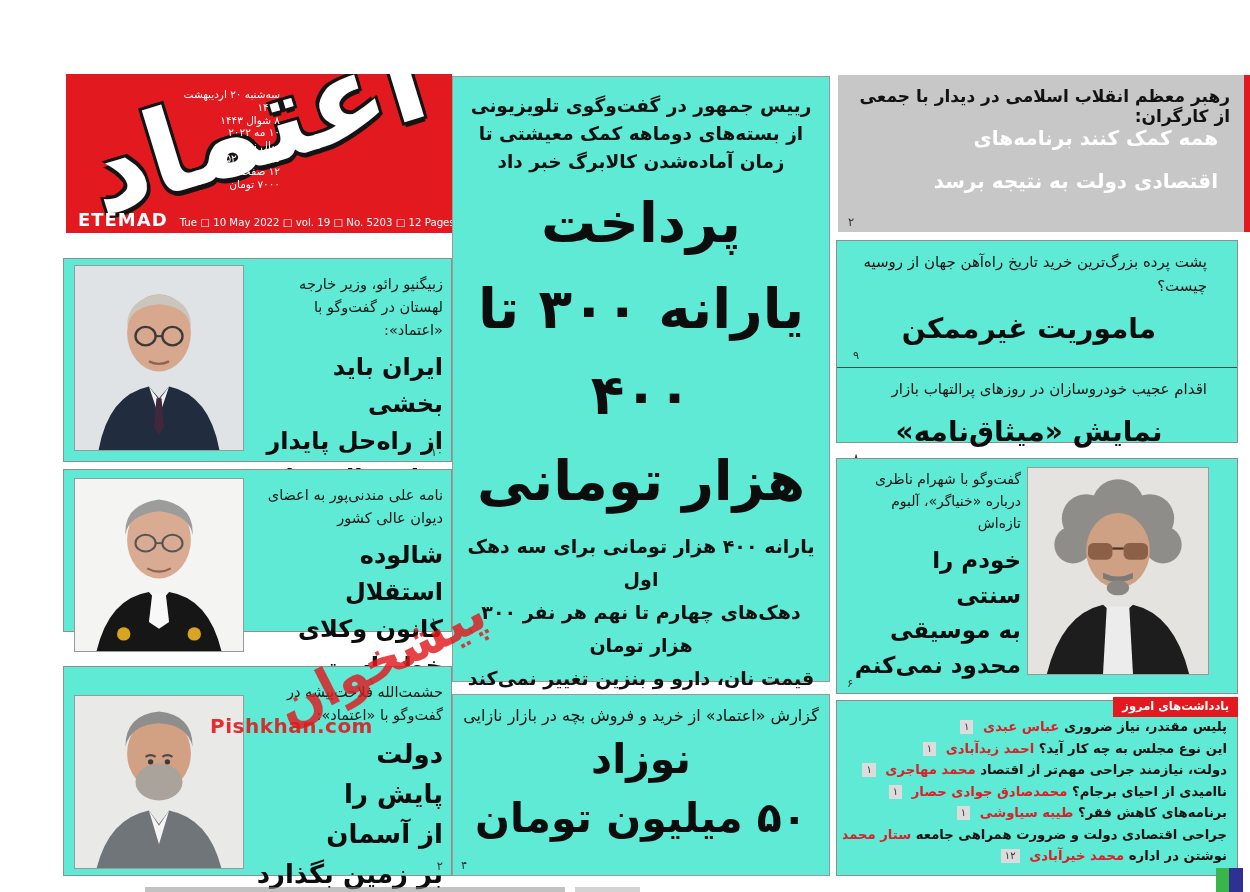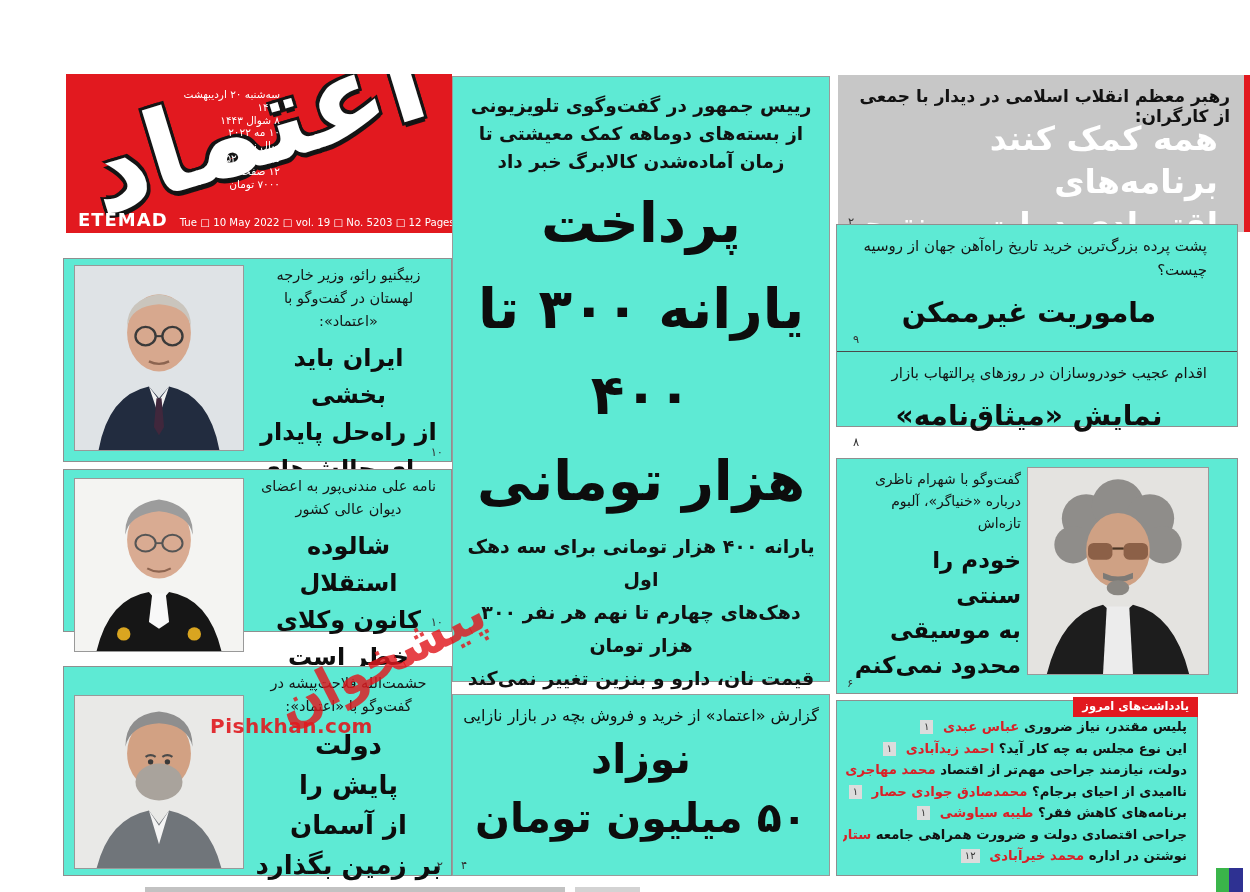--- a/index.html
+++ b/index.html
@@ -16,21 +16,21 @@
            line-height:12.8px;text-align:right;}
   .m-footer{position:absolute;left:12px;right:10px;bottom:4px;z-index:2;color:#fff;direction:ltr;
             display:flex;align-items:baseline;gap:12px;}
   .m-en{font-size:18px;font-weight:bold;letter-spacing:1px;line-height:1;text-align:center;}
   .m-info{font-size:10.2px;white-space:nowrap;}
 
   
   .lead{position:absolute;left:838px;top:75px;width:436px;height:157px;background:#c7c7c7;}
   .lead-redbar{position:absolute;right:0;top:0;bottom:0;width:30px;background:#e2191f;}
   .lead-kicker{position:absolute;top:11px;right:44px;left:10px;text-align:right;font-size:17px;font-weight:bold;color:#121212;}
-  .lead-hl{position:absolute;top:42px;right:56px;left:6px;text-align:right;font-size:33px;font-weight:bold;
+  .lead-hl{position:absolute;top:42px;right:56px;left:6px;text-align:right;font-size:20px;font-weight:bold;
            color:#fff;line-height:43px;}
   .pnum{font-size:11.5px;color:#333;}
   .lead-page{position:absolute;left:10px;bottom:3px;}
 
   
   .cbox1{left:452px;top:76px;width:378px;height:606px;border-color:#9a9a9a;}
   .c-kicker{margin:15px 14px 0;text-align:center;font-weight:bold;font-size:18.5px;line-height:28px;}
   .c-hl{margin-top:4px;text-align:center;font-weight:bold;font-size:55px;line-height:86px;color:#0d0d0d;}
   .c-hl span{display:block;}
   .c-sub{margin:6px 10px 0;text-align:center;font-weight:bold;font-size:19px;line-height:33px;}
@@ -39,54 +39,54 @@
           text-align:justify;color:#222;height:118px;overflow:hidden;}
   .c-readmore{margin:4px 196px 0 10px;text-align:right;color:#e2191f;font-weight:bold;font-size:12.5px;}
 
   .cbox2{left:452px;top:694px;width:378px;height:182px;border-color:#9a9a9a;}
   .b-kicker{margin:9px 8px 0;text-align:center;font-weight:normal;font-size:16px;line-height:24px;}
   .b-hl{text-align:center;font-weight:bold;font-size:41px;line-height:59px;color:#0d0d0d;margin-top:2px;}
   .b-hl span{display:block;}
   .b-page{position:absolute;left:8px;bottom:3px;}
 
   
-  .ritems{left:836px;top:224px;width:402px;height:203px;}
+  .ritems{left:836px;top:240px;width:402px;height:203px;}
   .ritem{padding:9px 30px 0 14px;}
   .r-kicker{text-align:right;font-size:15px;line-height:24px;color:#151515;}
   .r-hl{text-align:center;font-size:28px;font-weight:bold;margin-top:14px;color:#0d0d0d;}
   .r-page{text-align:left;margin:3px 0 0 2px;}
   .r-div{border-top:1px solid #4a4a4a;margin:5px 0 0;}
 
   .nazeri{left:836px;top:458px;width:402px;height:236px;}
   .n-photo{position:absolute;top:8px;right:28px;width:180px;height:206px;border:1px solid #999;}
   .n-text{position:absolute;top:9px;right:216px;left:10px;text-align:right;}
   .n-kicker{font-size:14px;line-height:22px;color:#151515;}
   .n-hl{margin-top:9px;font-size:23px;font-weight:bold;line-height:35px;color:#0d0d0d;}
   .n-hl span{display:block;}
   .n-page{position:absolute;left:10px;bottom:3px;}
 
-  .notes{left:836px;top:700px;width:362px;height:176px;}
+  .notes{left:836px;top:700px;width:402px;height:176px;}
   .notes-tab{position:absolute;top:-4px;right:-1px;background:#e2191f;color:#fff;font-size:11.5px;
              font-weight:bold;padding:2px 9px 4px;}
   .notes-list{position:absolute;top:15px;right:10px;left:6px;}
   .note-row{font-size:13.2px;font-weight:bold;line-height:21.5px;text-align:right;white-space:nowrap;overflow:hidden;}
   .note-author{color:#d92128;}
   .note-page{display:inline-block;background:#dcdcdc;color:#333;font-size:10px;line-height:14px;
              padding:0 4px;margin-right:5px;font-weight:normal;vertical-align:1px;}
 
   
   .lbox{left:63px;width:389px;}
   .lb1{top:258px;height:204px;}
   .lb2{top:469px;height:163px;}
   .lb3{top:666px;height:210px;}
   .l-photo{position:absolute;left:10px;border:1px solid #999;width:168px;}
   .lp1{top:6px;height:184px;}
   .lp2{top:8px;height:172px;}
   .lp3{top:28px;height:172px;}
-  .l-text{position:absolute;right:8px;left:190px;top:5px;text-align:center;}
+  .l-text{position:absolute;right:8px;left:190px;top:14px;text-align:right;}
   .l-kicker{font-size:14.5px;line-height:23px;color:#151515;}
   .l-hl{margin-top:7px;font-weight:bold;font-size:24px;line-height:37px;color:#0d0d0d;}
   .l-hl span{display:block;}
   .lb3 .l-hl{font-size:26px;line-height:40px;}
   .l-page{position:absolute;right:8px;bottom:2px;margin-left:28px;}
 
   
   .wm-fa{position:absolute;left:268px;top:630px;z-index:60;font-size:52px;font-weight:bold;
          color:rgba(224,25,31,.82);transform:rotate(-27deg);white-space:nowrap;}
   .wm-en{position:absolute;left:210px;top:714px;z-index:60;font-size:20px;font-weight:bold;

